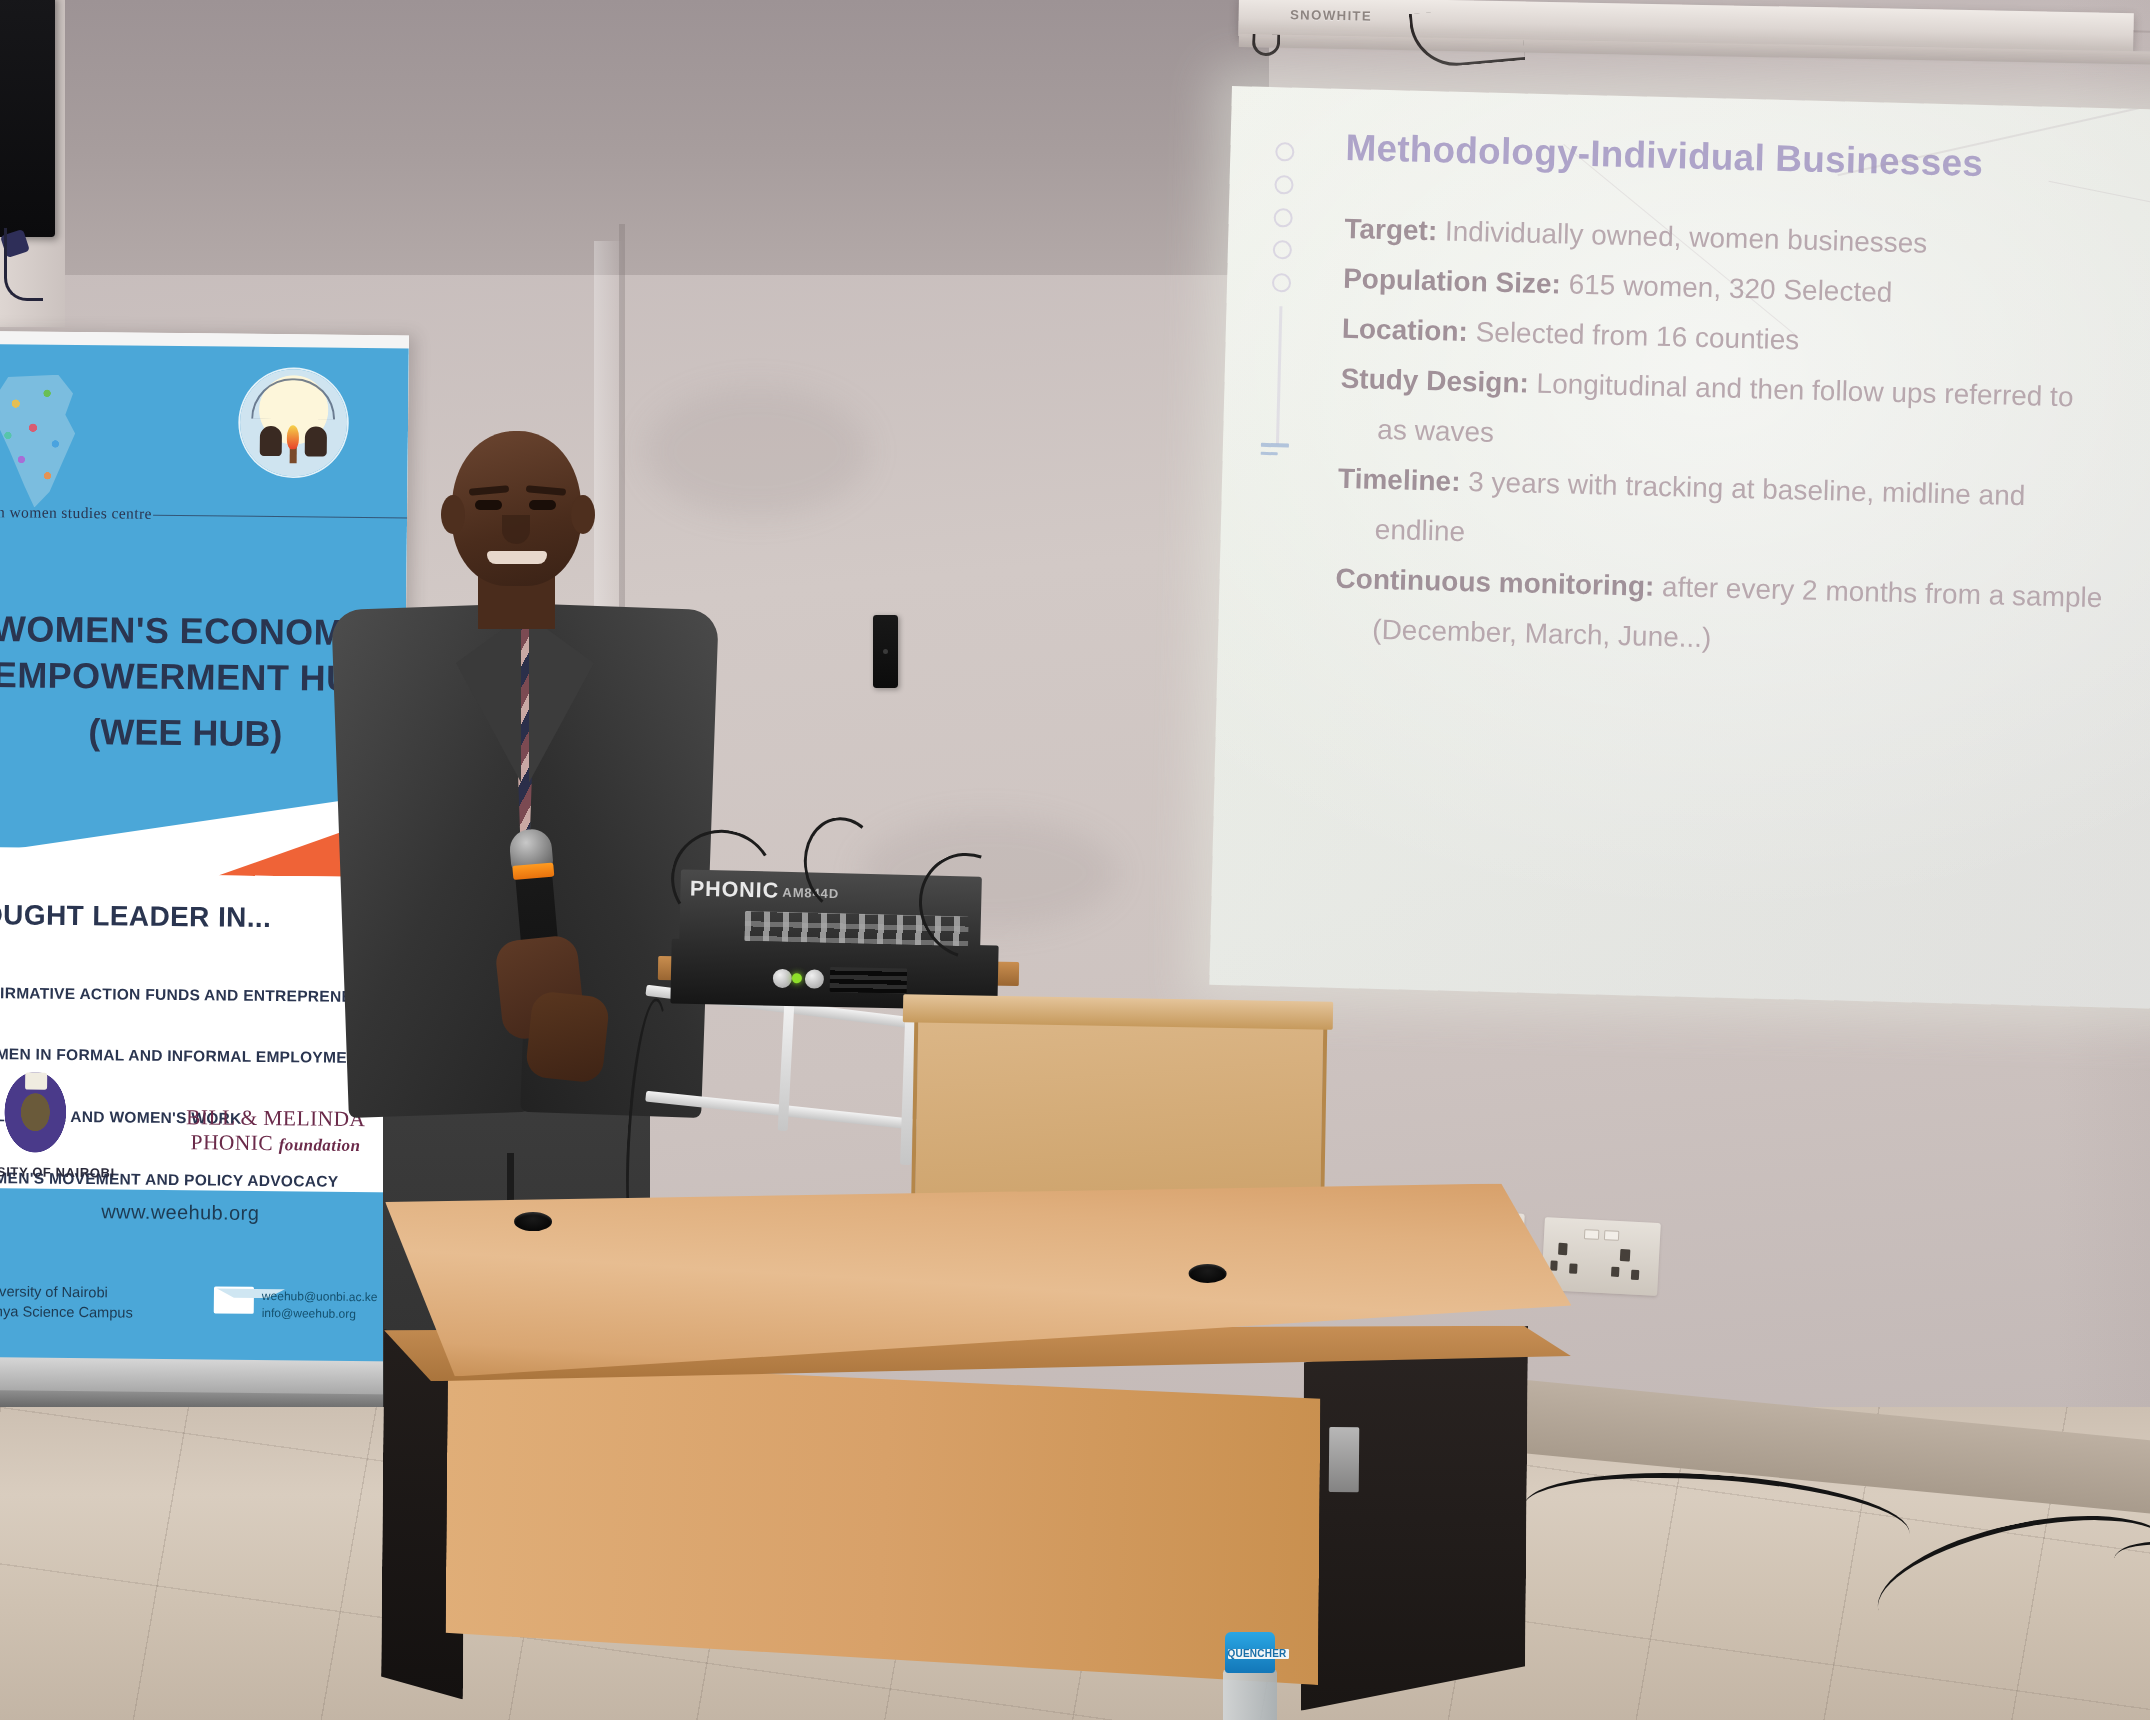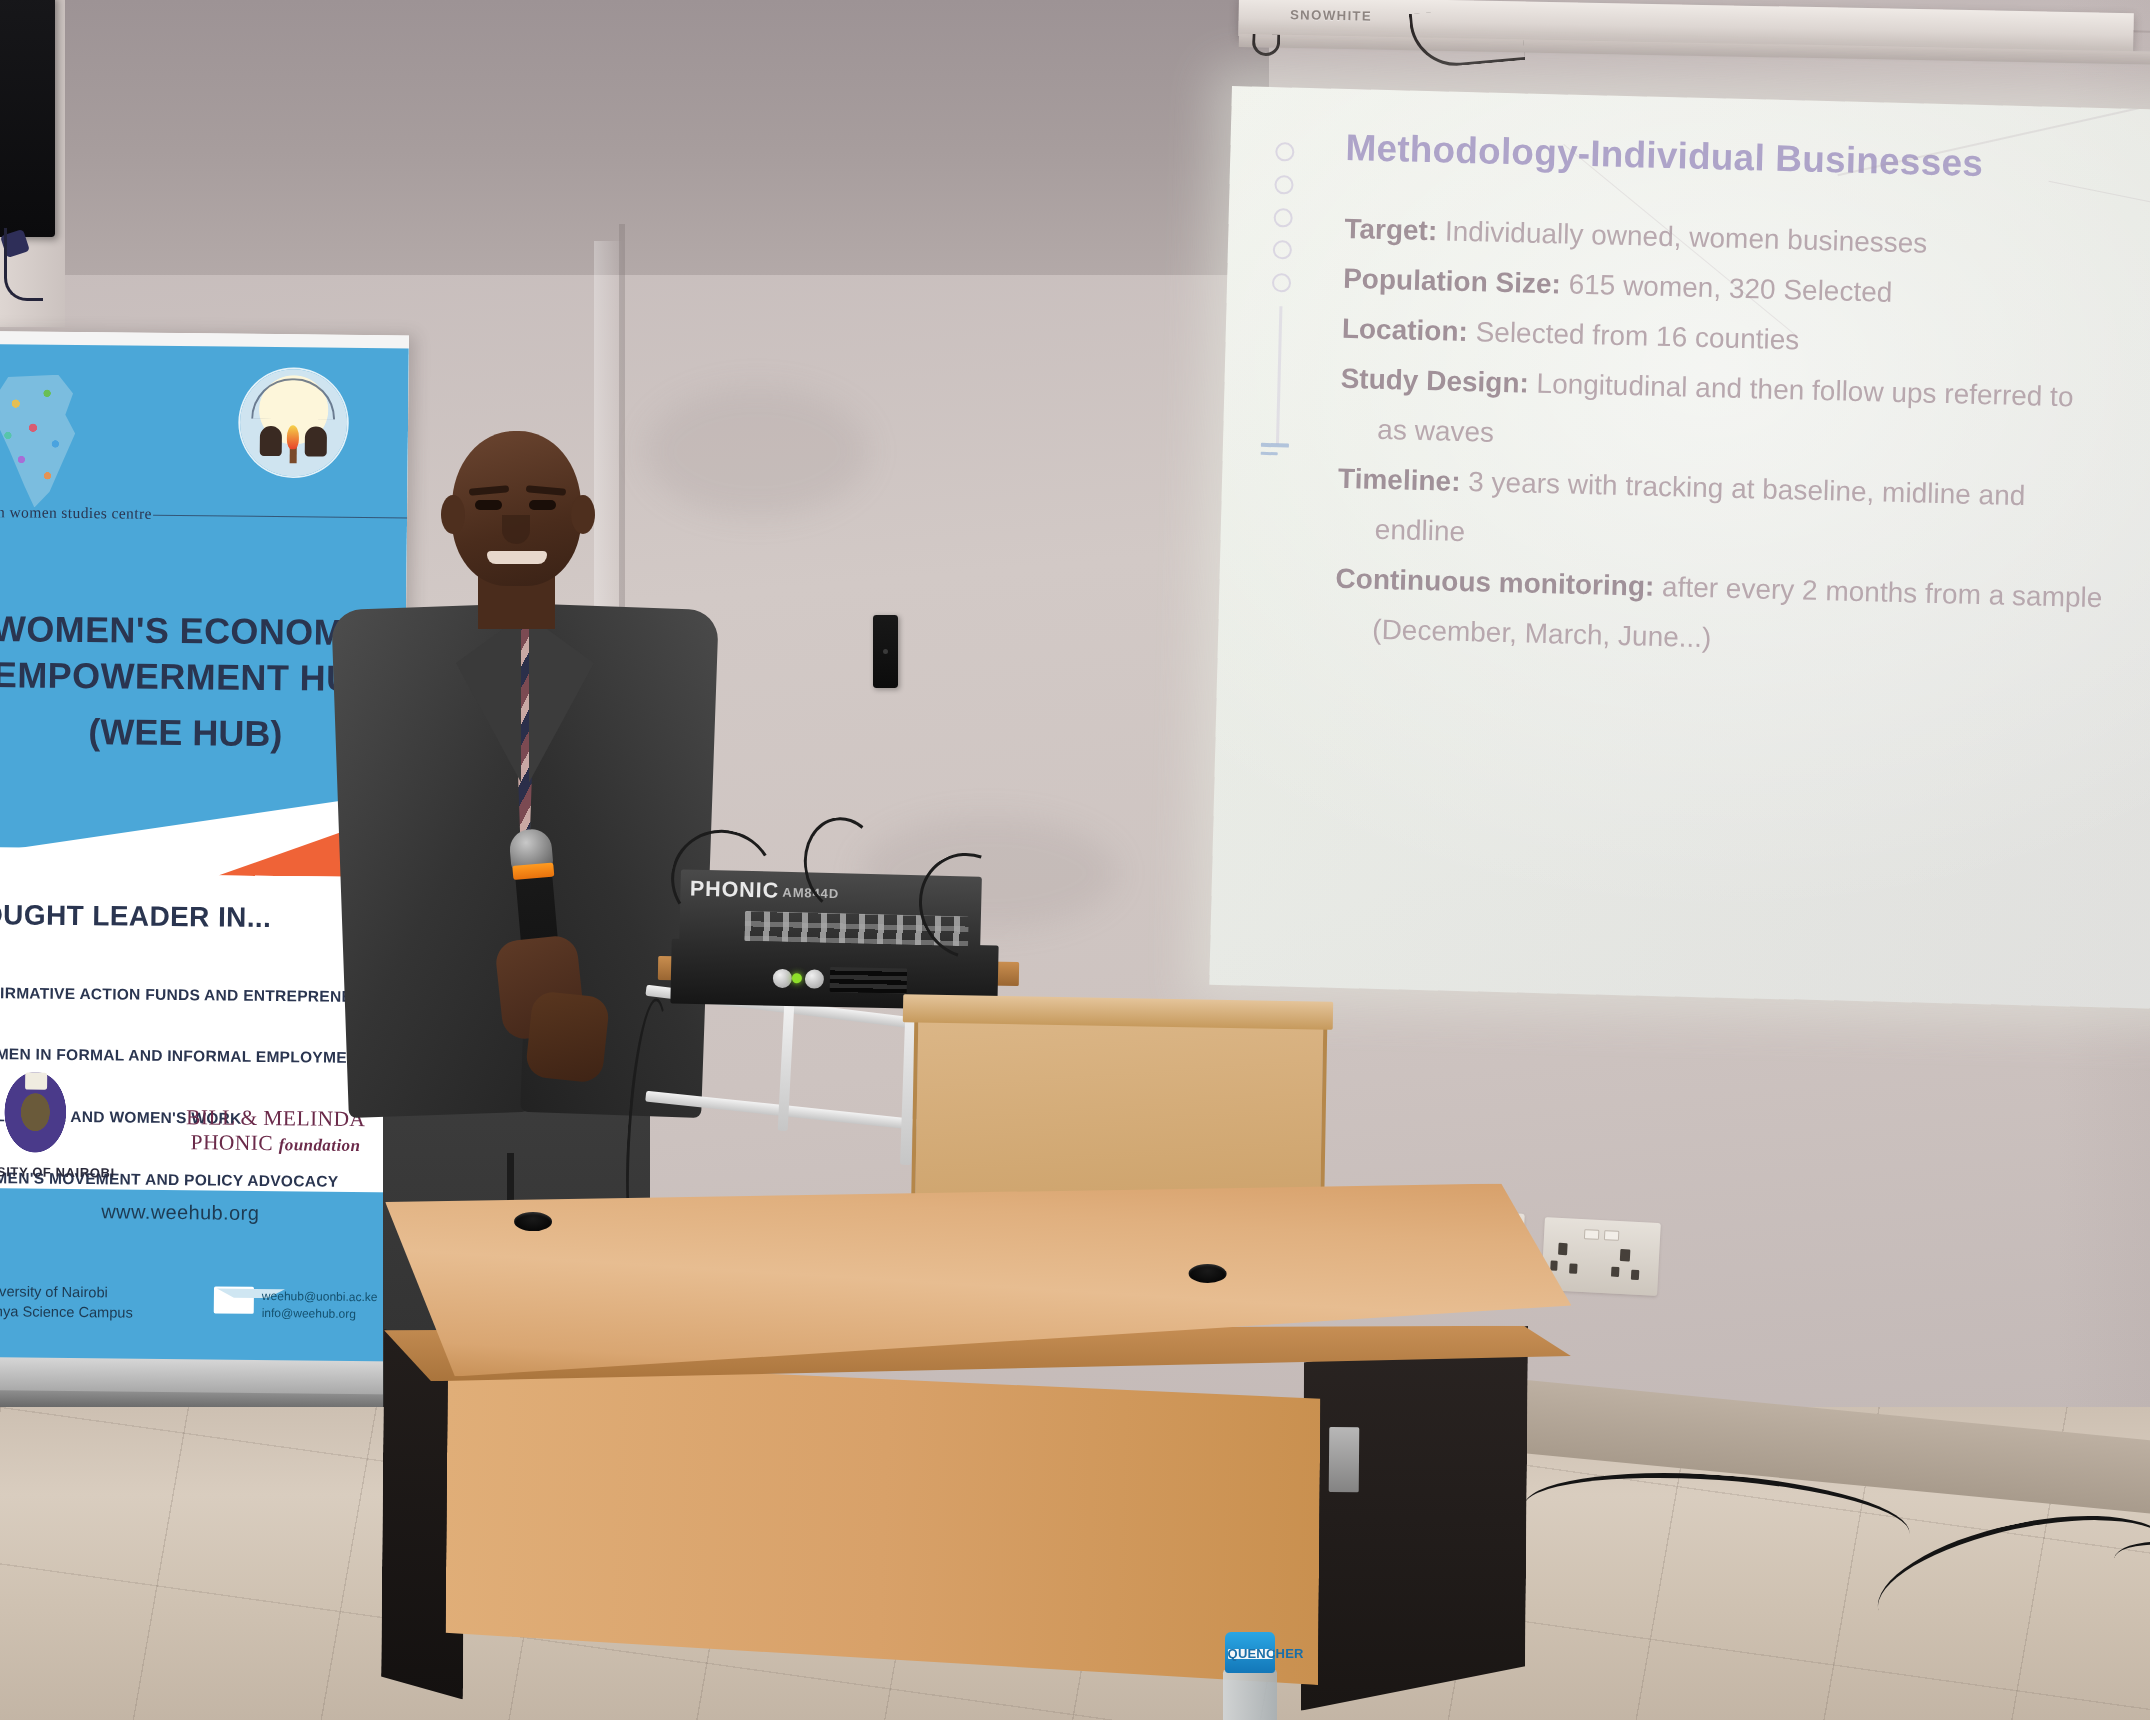--- a/index.html
+++ b/index.html
@@ -503,19 +503,19 @@
     <div class="df-top"></div>
     <div class="df-grommet" style="left:129px;top:37px;"></div>
     <div class="df-grommet" style="left:804px;top:83px;"></div>
   </div>
 
   <div style="position:absolute;left:1213px;top:1629px;width:73px;height:91px;">
     <div style="position:absolute;left:9.5px;top:40px;width:54px;height:52px;
       background:linear-gradient(90deg,rgba(210,214,216,.9),rgba(168,176,180,.9));border-radius:4.3px 4.3px 0 0;"></div>
     <div style="position:absolute;left:12px;top:3.4px;width:50px;height:41px;
       background:linear-gradient(180deg,#2aa6e4,#1377b8);border-radius:6px 6px 3.4px 3.4px;">
-      <div style="position:absolute;left:2.6px;top:17px;width:45px;height:9.5px;background:#f2f6f8;
-        border-radius:1.3px;font-size:13px;font-weight:bold;color:#1a6fa8;line-height:9.5px;letter-spacing:0.2px;">QUENCHER</div>
+      <div style="position:absolute;left:2.6px;top:17px;width:61px;height:9.5px;background:#f2f6f8;
+        border-radius:1.3px;font-size:10px;font-weight:bold;color:#1a6fa8;line-height:9.5px;letter-spacing:0.2px;">QUENCHER</div>
     </div>
   </div>
 
 </div>
 
 
 </body></html>

